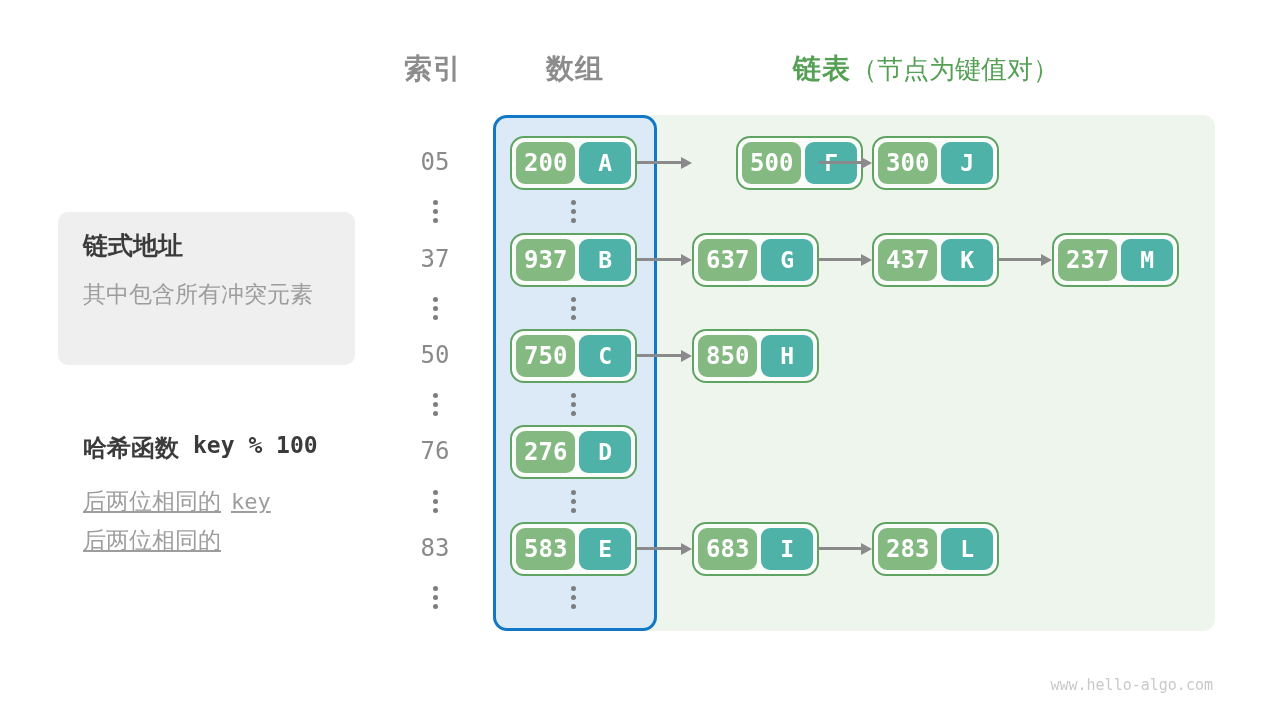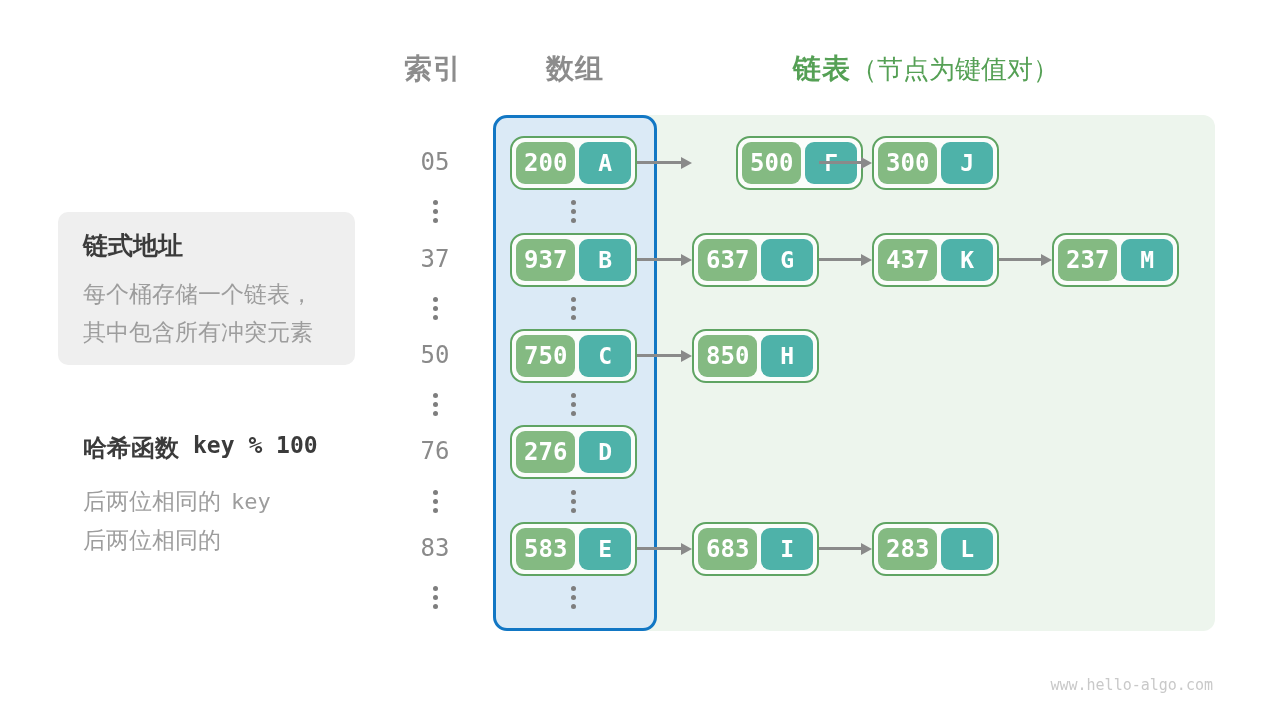--- a/index.html
+++ b/index.html
@@ -23,21 +23,21 @@
   .method-box .title{font-size:25px;font-weight:bold;color:#3b3b3b;
       margin-bottom:13px;}
   .method-box .line{font-size:23px;color:var(--text-gray);line-height:38px;}
 
   .hash-note{position:absolute;left:83px;top:432px;width:320px;}
   .hash-title{display:flex;align-items:flex-start;gap:14px;margin-bottom:18px;}
   .hash-title .cn{font-size:24px;font-weight:bold;color:#3b3b3b;}
   .hash-title .code{font-size:23px;font-weight:bold;color:#3b3b3b;
       font-family:"DejaVu Sans Mono", monospace;}
   .hash-line{font-size:23px;color:var(--text-gray);line-height:39px;
-      display:flex;align-items:baseline;gap:10px;}
+      display:flex;align-items:baseline;gap:10px;text-decoration:underline;}
   .hash-line .code{font-family:"DejaVu Sans Mono", monospace;font-size:22px;}
 
   
   .list-panel{position:absolute;left:560px;top:115px;width:655px;height:516px;
       background:var(--list-fill);border-radius:12px;}
   .array-panel{position:absolute;left:493px;top:115px;width:164px;height:516px;
       box-sizing:border-box;background:var(--array-fill);
       border:3px solid var(--accent-blue);border-radius:14px;}
 
   
@@ -79,21 +79,20 @@
 <div class="stage">
 
   <div class="col-header" style="left:393px;width:80px;">索引</div>
   <div class="col-header" style="left:535px;width:80px;">数组</div>
   <div class="list-header">
     <span class="bold">链表</span><span class="note">（节点为键值对）</span>
   </div>
 
   <div class="method-box">
     <div class="title">链式地址</div>
-    <div class="line">每个桶存储一个链表，</div>
     <div class="line">其中包含所有冲突元素</div>
   </div>
 
   <div class="hash-note">
     <div class="hash-title">
       <span class="cn">哈希函数</span>
       <span class="code">key % 100</span>
     </div>
     <div class="hash-line">
       <span>后两位相同的</span>

